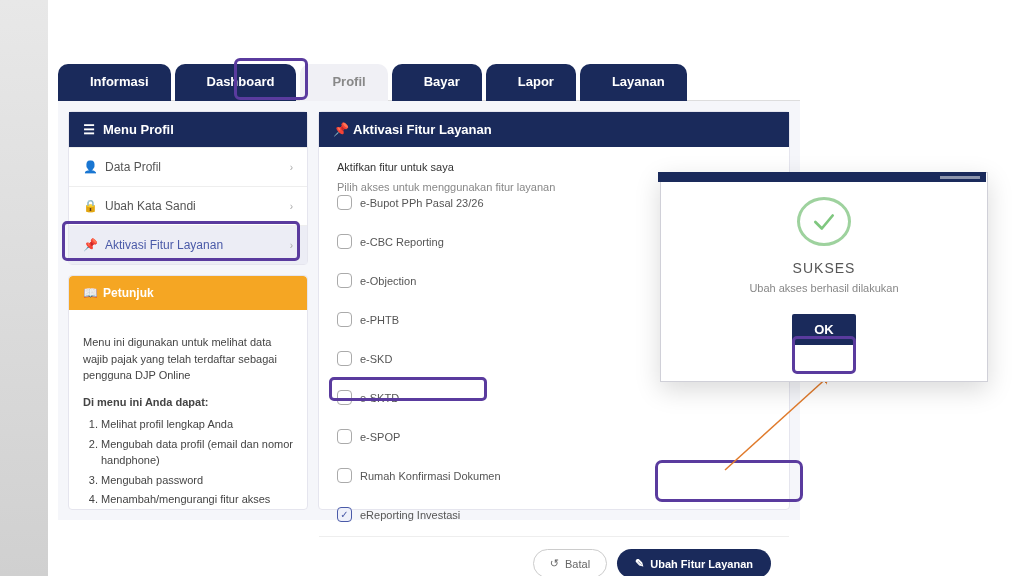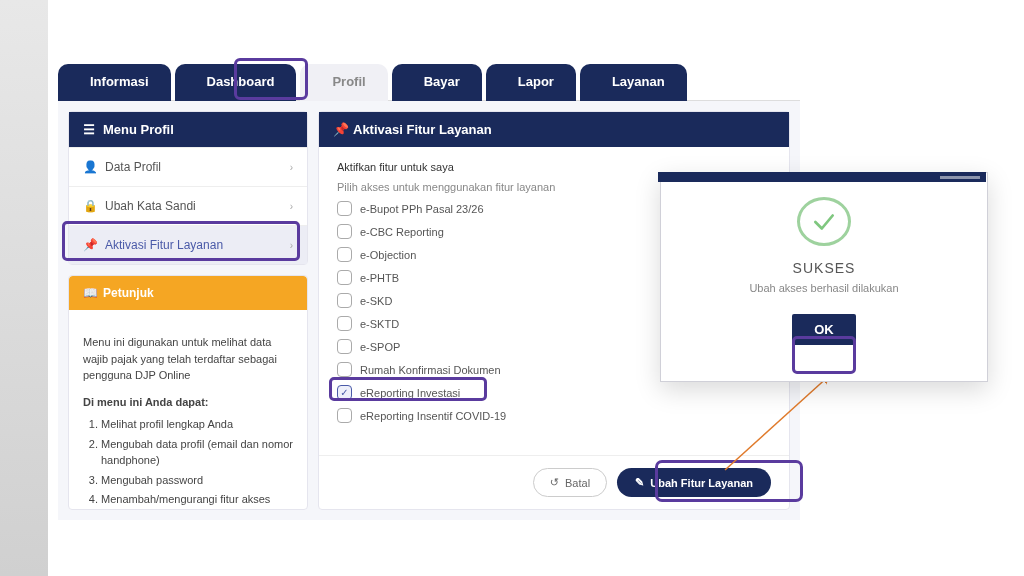--- a/index.html
+++ b/index.html
@@ -120,22 +120,22 @@
   .help-body ol { padding-left: 18px; margin-bottom: 10px; }
   .help-body ol li { margin-bottom: 3px; }
   .right-body {
     padding: 14px 18px 12px 18px;
     font-size: 11px;
     color: #555;
     flex: 1;
     position: relative;
   }
   .right-body .lead { margin-bottom: 8px; color: #333; }
-  .right-body .sub { color: #888; margin-bottom: 6px; }
-  .feature-list { display: flex; flex-direction: column; gap: 4px; }
+  .right-body .sub { color: #888; }
+  .feature-list { display: flex; flex-direction: column; gap: 20px; }
   .feature-row {
     display: flex; align-items: center; gap: 8px;
     padding: 2px 0;
   }
   .cbx {
     width: 15px; height: 15px;
     border: 1.5px solid #aaa;
     border-radius: 4px;
     display: inline-flex;
     align-items: center; justify-content: center;
@@ -366,24 +366,20 @@
             <span class="cbx"></span>
             <span>e-SPOP</span>
           </div>
         <div class="feature-row">
             <span class="cbx"></span>
             <span>Rumah Konfirmasi Dokumen</span>
           </div>
         <div class="feature-row">
             <span class="cbx checked">✓</span>
             <span>eReporting Investasi</span>
-          </div>
-        <div class="feature-row">
-            <span class="cbx"></span>
-            <span>eReporting Insentif COVID-19</span>
           </div>
       </div>
     </div>
     <div class="footer-row">
       <button class="btn-cancel">
         <span>↺</span>
         <span>Batal</span>
       </button>
       <button class="btn-primary">
         <span>✎</span>

